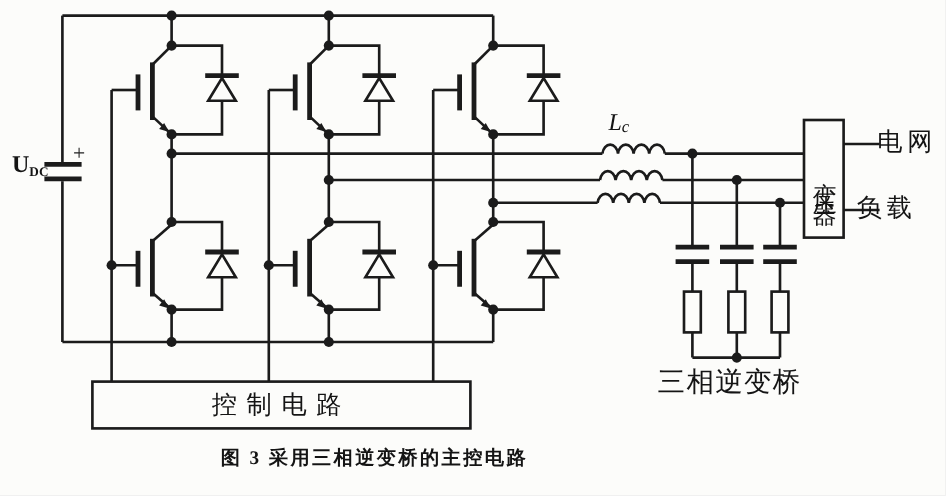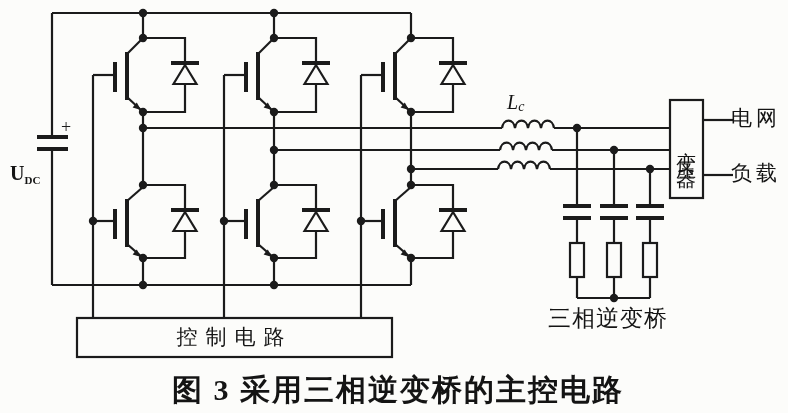--- a/index.html
+++ b/index.html
@@ -3,31 +3,31 @@
 <meta charset="utf-8">
 <style>
   html,body{margin:0;padding:0;background:#e8e8e8;}
   #stage{
     position:relative;width:788px;height:413px;margin:0 auto;
     background:#fcfcfa;overflow:hidden;
     font-family:"Liberation Serif", serif;color:#141414;
   }
   #schematic{position:absolute;left:0;top:0;}
   .lbl{position:absolute;white-space:nowrap;line-height:1;}
-  .udc{left:10px;top:127px;font-size:20px;font-weight:700;margin-top:36px;}
+  .udc{left:10px;top:127px;font-size:20px;font-weight:700;}
   .udc sub{font-size:11px;font-weight:700;vertical-align:-4px;letter-spacing:0;}
   .lc{left:507px;top:92px;font-size:20px;font-weight:400;font-style:italic;}
   .lc sub{font-size:14px;vertical-align:-2px;}
   .xfmr{left:670px;top:100px;width:33px;height:98px;display:flex;align-items:center;justify-content:center;}
   .xfmr span{writing-mode:vertical-rl;text-orientation:upright;font-size:20px;letter-spacing:9px;}
   .grid{left:731px;top:108px;font-size:21px;letter-spacing:4px;}
-  .load{left:731px;top:163px;font-size:21px;letter-spacing:4px;}
+  .load{left:714px;top:163px;font-size:21px;letter-spacing:4px;}
   .bridge{left:548px;top:307px;width:150px;font-size:23px;letter-spacing:1px;}
   .ctrl{left:77px;top:318px;width:315px;height:39px;display:flex;align-items:center;justify-content:center;font-size:21px;letter-spacing:8px;}
-  .caption{left:0;top:375px;width:624px;text-align:right;font-size:30px;font-weight:700;letter-spacing:2px;}
+  .caption{left:0;top:375px;width:624px;text-align:center;font-size:16px;font-weight:700;letter-spacing:2px;}
   .w{stroke:#1b1b1b;stroke-width:2.2;fill:none;}
   .bar{stroke:#1b1b1b;stroke-width:4;fill:none;}
   .dot{fill:#1b1b1b;stroke:none;}
   .tri{stroke:#1b1b1b;stroke-width:2.2;fill:none;}
   .arrow{fill:#1b1b1b;stroke:none;}
   .box{stroke:#1b1b1b;stroke-width:2.2;fill:none;}
   .plus{font-family:"Liberation Serif",serif;font-size:18px;fill:#1b1b1b;}
 </style>
 </head>
 <body>

